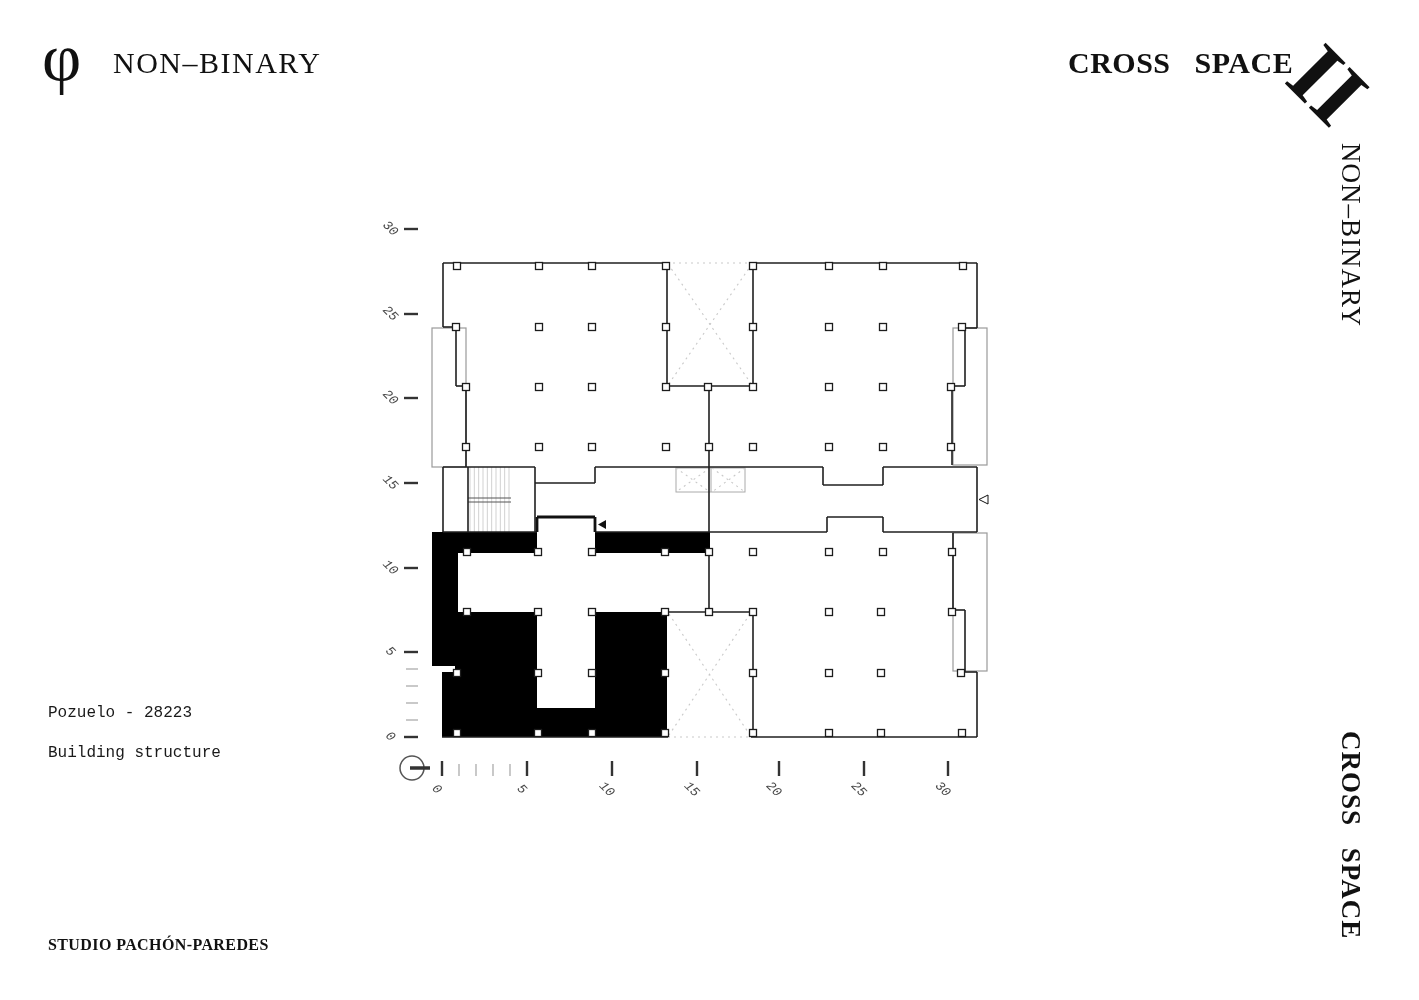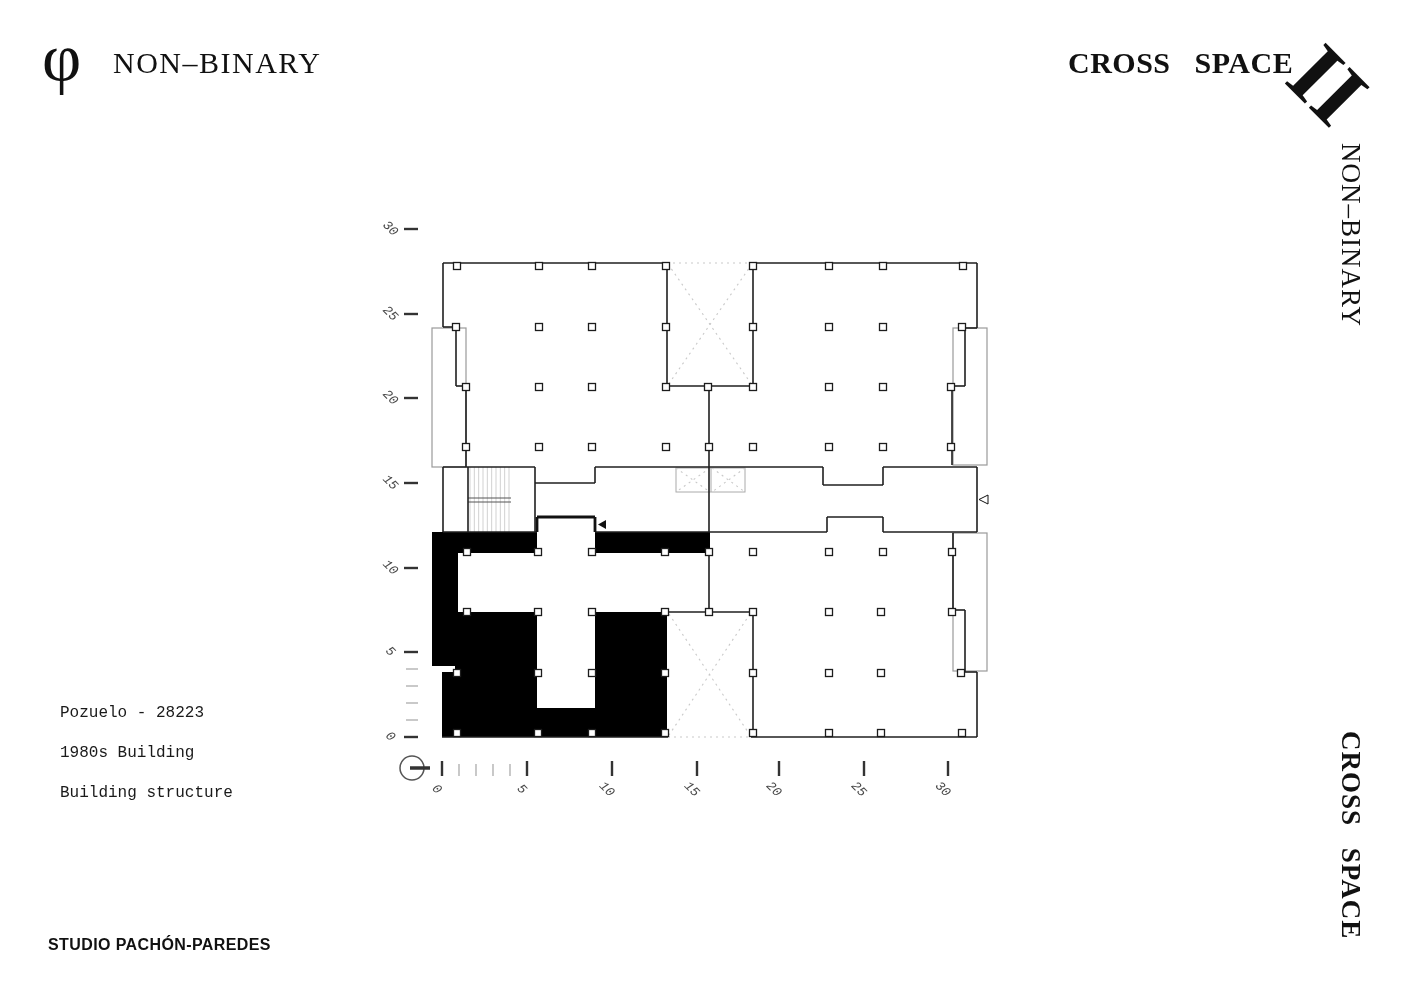--- a/index.html
+++ b/index.html
@@ -9,43 +9,42 @@
   #logo-phi{left:42px;top:24px;font-size:68px;font-weight:400;line-height:1;}
   #title-left{left:113px;top:46px;font-size:30px;letter-spacing:1.5px;}
   #title-right{left:1068px;top:46px;font-size:30px;font-weight:bold;word-spacing:16px;letter-spacing:0.5px;}
   #floor-numeral{left:1290px;top:40px;font-size:88px;font-weight:bold;line-height:1;
                  transform:rotate(45deg);transform-origin:50% 55%;}
   .side-text{writing-mode:vertical-rl;font-size:27px;letter-spacing:1px;}
   #side-top{left:1335px;top:143px;}
   #side-bottom{left:1335px;top:731px;font-weight:bold;word-spacing:14px;}
   #info-block{left:48px;top:693px;font-family:"Liberation Mono",monospace;
               font-size:16px;color:#1a1a1a;}
-  #info-block .info-line{height:40.2px;line-height:40.2px;white-space:pre;margin-left:12px;}
-  #studio-name{left:48px;top:936px;font-family:Liberation Sans, sans-serif;
+  #info-block .info-line{height:40.2px;line-height:40.2px;white-space:pre;}
+  #studio-name{left:48px;top:936px;font-family:Liberation Serif, serif;
                font-size:16px;font-weight:bold;letter-spacing:0.4px;}
   #plan-svg{left:0;top:0;}
 </style>
 </head>
 <body>
 
 <div class="abs" id="logo-phi">φ</div>
 
 <div class="abs" id="title-left">NON–BINARY</div>
 
 <div class="abs" id="title-right">CROSS SPACE</div>
 
 <div class="abs" id="floor-numeral">II</div>
 
 <div class="abs side-text" id="side-top">NON–BINARY</div>
 
 <div class="abs side-text" id="side-bottom">CROSS SPACE</div>
 
 <div class="abs" id="info-block">
     <div class="info-line">Pozuelo - 28223</div>
-    <div class="info-line">1980s Building</div>
     <div class="info-line">Building structure</div>
   </div>
 
 <div class="abs" id="studio-name">STUDIO PACHÓN-PAREDES</div>
 
 <svg class="abs" id="plan-svg" width="1419" height="1000" viewBox="0 0 1419 1000">
     <g>
       <rect x="432" y="328" width="34" height="139" fill="none" stroke="#9a9a9a" stroke-width="1.2"></rect>
       <rect x="953" y="328" width="34" height="137" fill="none" stroke="#9a9a9a" stroke-width="1.2"></rect>
       <rect x="953" y="533" width="34" height="138" fill="none" stroke="#9a9a9a" stroke-width="1.2"></rect>

